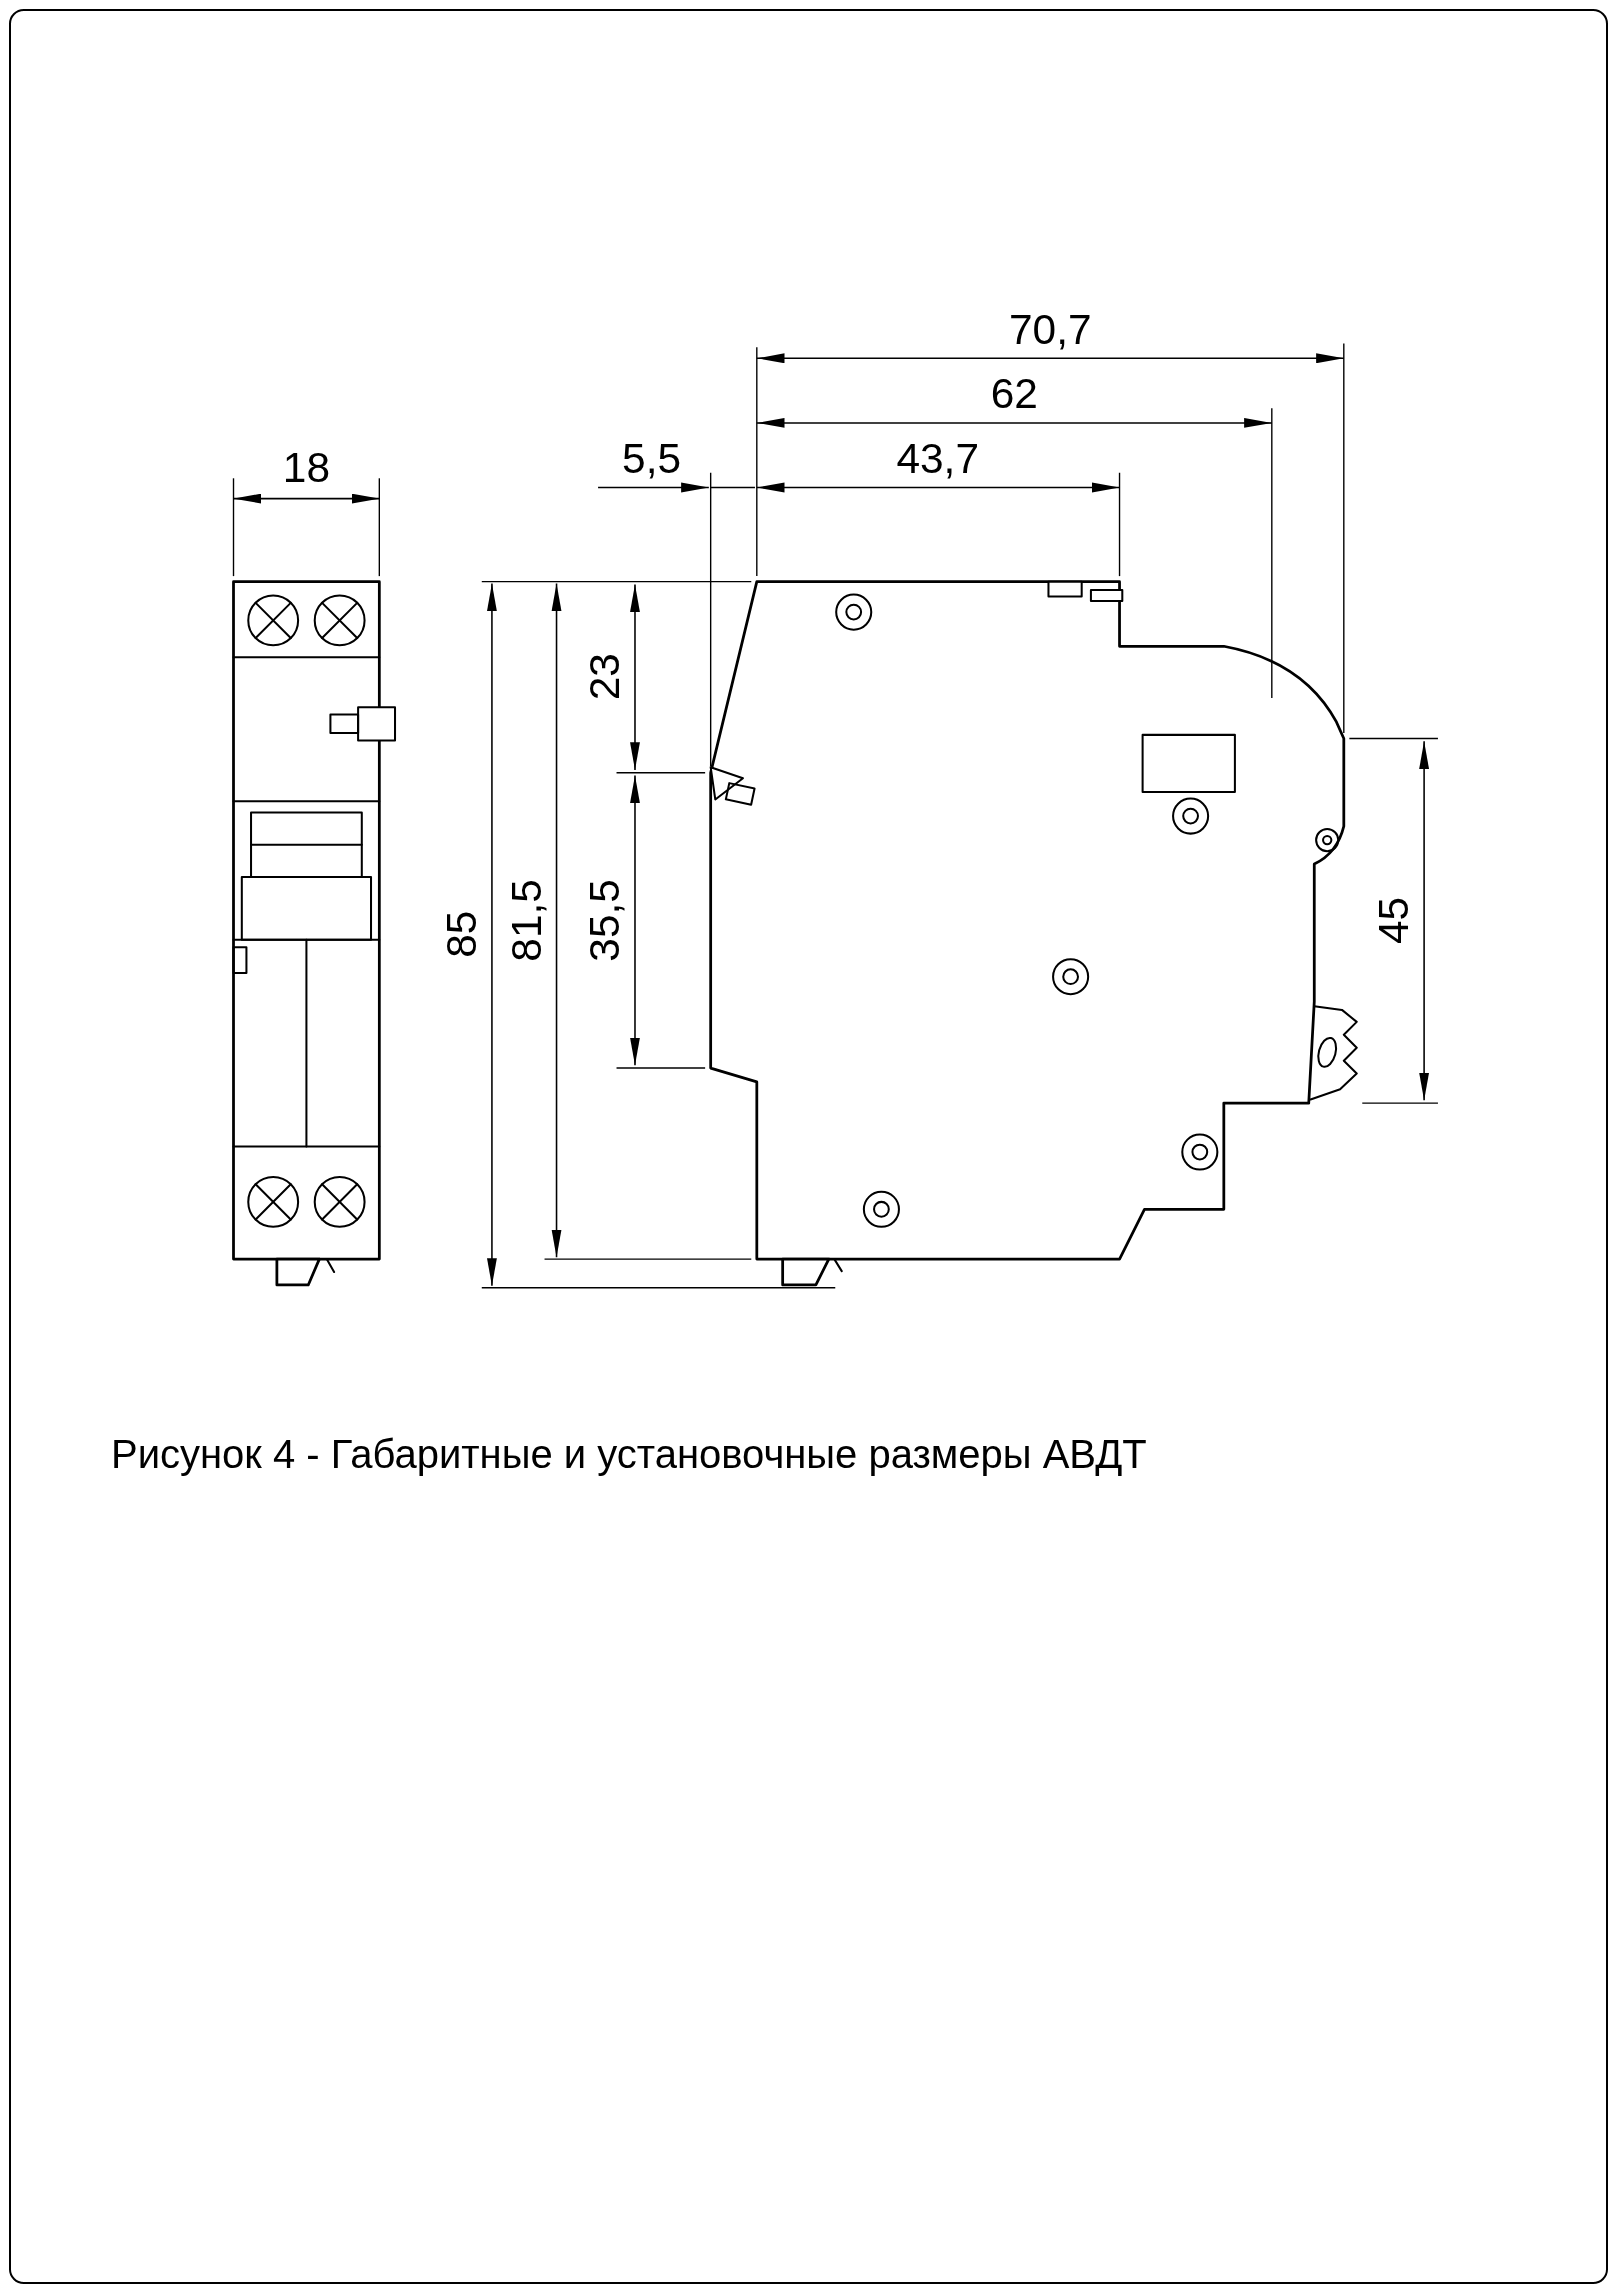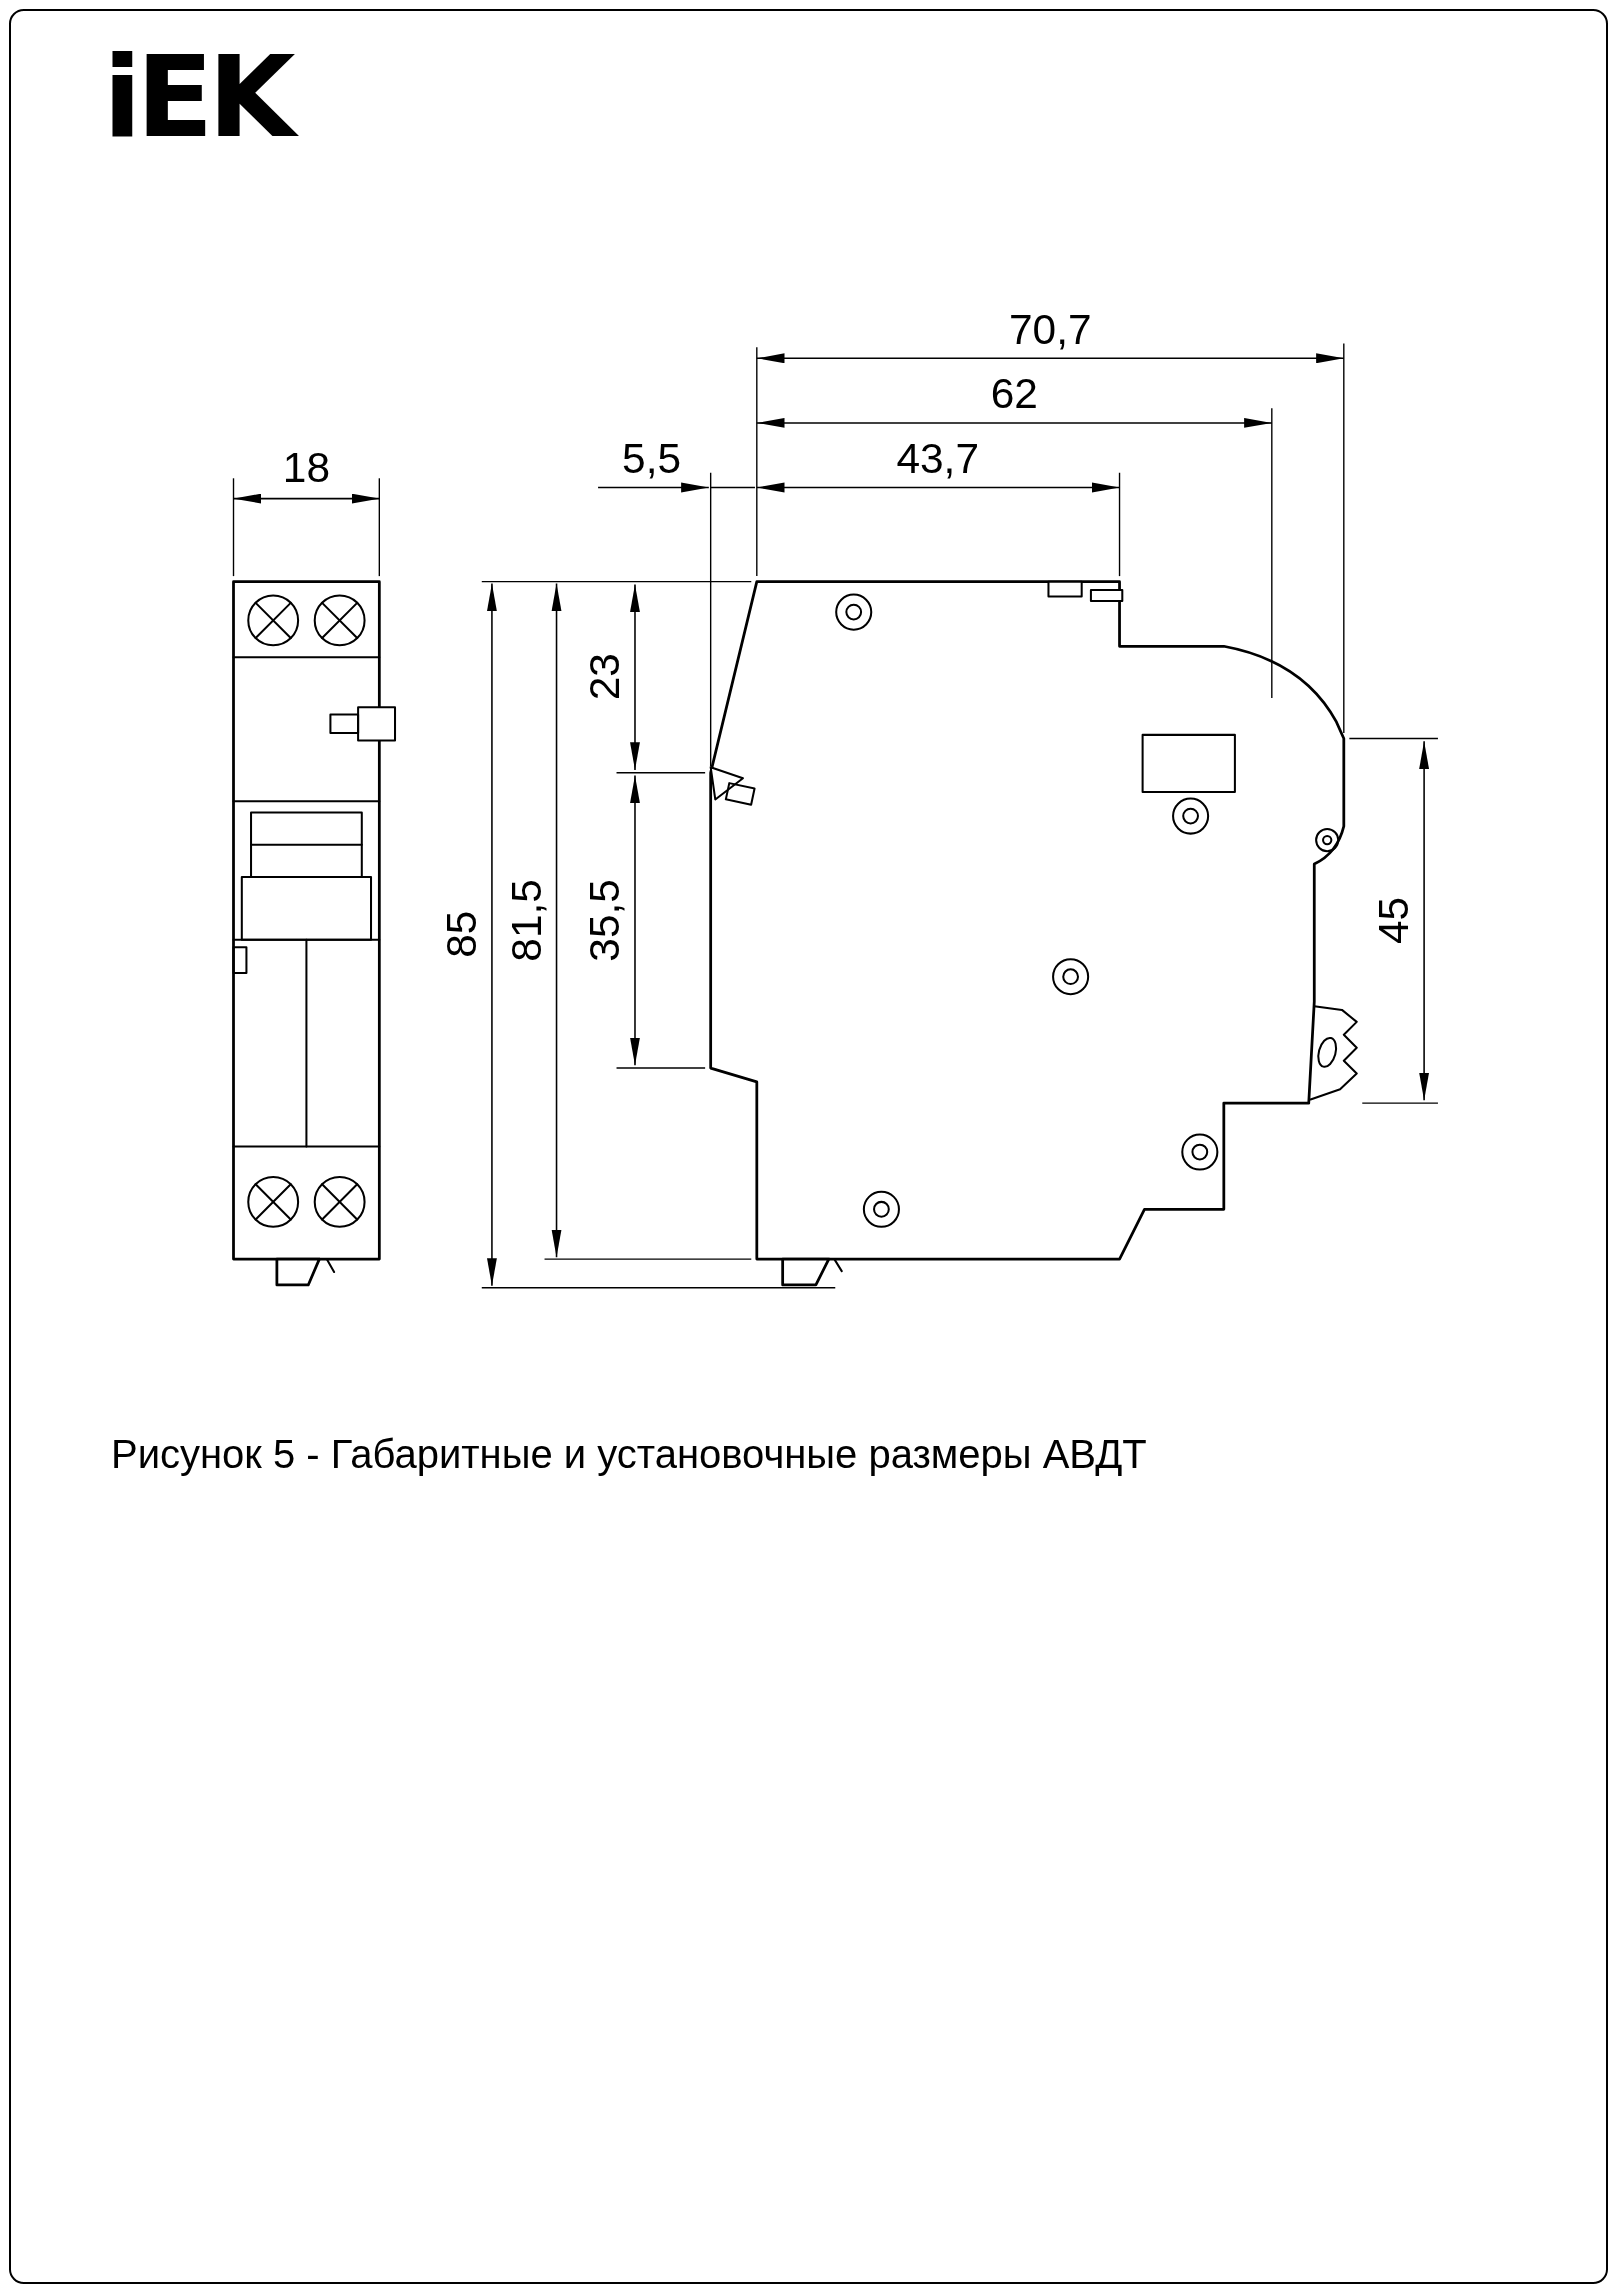--- a/index.html
+++ b/index.html
@@ -16,21 +16,20 @@
   .ext{stroke:#000;stroke-width:1.5;}
   .dim{stroke:#000;stroke-width:1.7;fill:none;}
   .dtext{font:46px "Liberation Sans",sans-serif;fill:#000;}
 </style>
 </head>
 <body>
 
 <div id="page">
   <div class="frame"></div>
 
-  <div class="logo">iEK</div>
 
   <svg class="drawing" width="1617" height="2293" viewBox="0 0 1752 2484">
     <defs>
       <marker id="ar" viewBox="0 0 14 5" refX="14" refY="2.5" markerWidth="30" markerHeight="11" markerUnits="userSpaceOnUse" orient="auto-start-reverse">
         <path d="M0,0 L14,2.5 L0,5 Z" fill="#000"></path>
       </marker>
     </defs>
 
     <g>
       <rect class="olw" x="253" y="630" width="158" height="734"></rect>
@@ -173,15 +172,15 @@
       <text class="dtext" x="1016" y="512" text-anchor="middle">43,7</text>
       <text class="dtext" x="706" y="512" text-anchor="middle">5,5</text>
       <text class="dtext" x="516" y="1012" text-anchor="middle" transform="rotate(-90 516 1012)">85</text>
       <text class="dtext" x="586" y="997" text-anchor="middle" transform="rotate(-90 586 997)">81,5</text>
       <text class="dtext" x="671" y="733" text-anchor="middle" transform="rotate(-90 671 733)">23</text>
       <text class="dtext" x="671" y="997" text-anchor="middle" transform="rotate(-90 671 997)">35,5</text>
       <text class="dtext" x="1526" y="997" text-anchor="middle" transform="rotate(-90 1526 997)">45</text>
     </g>
   </svg>
 
-  <div class="caption">Рисунок 5 - Габаритные и установочные размеры АВДТ</div>
+  <div class="caption">Рисунок 4 - Габаритные и установочные размеры АВДТ</div>
 </div>
 
 
 </body></html>

